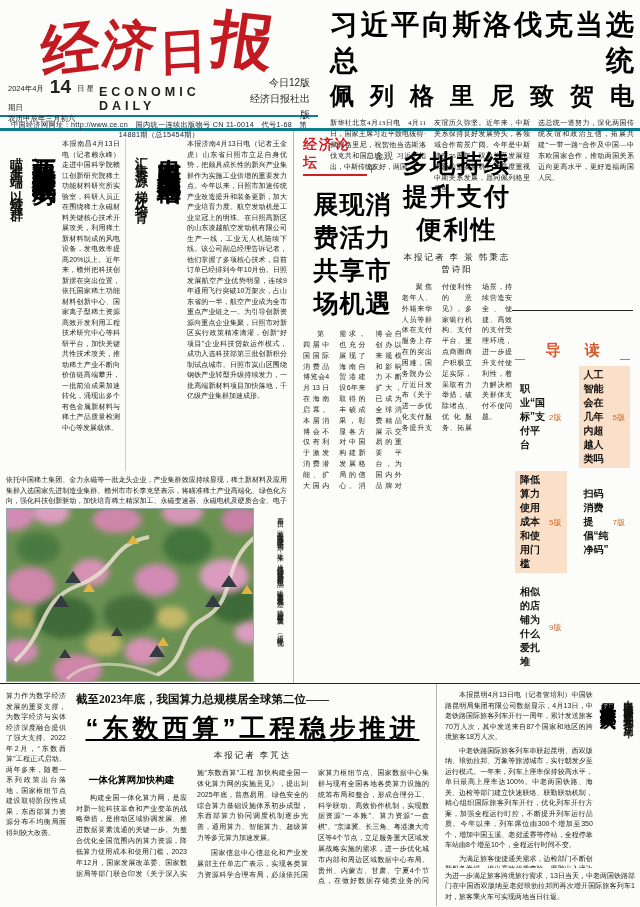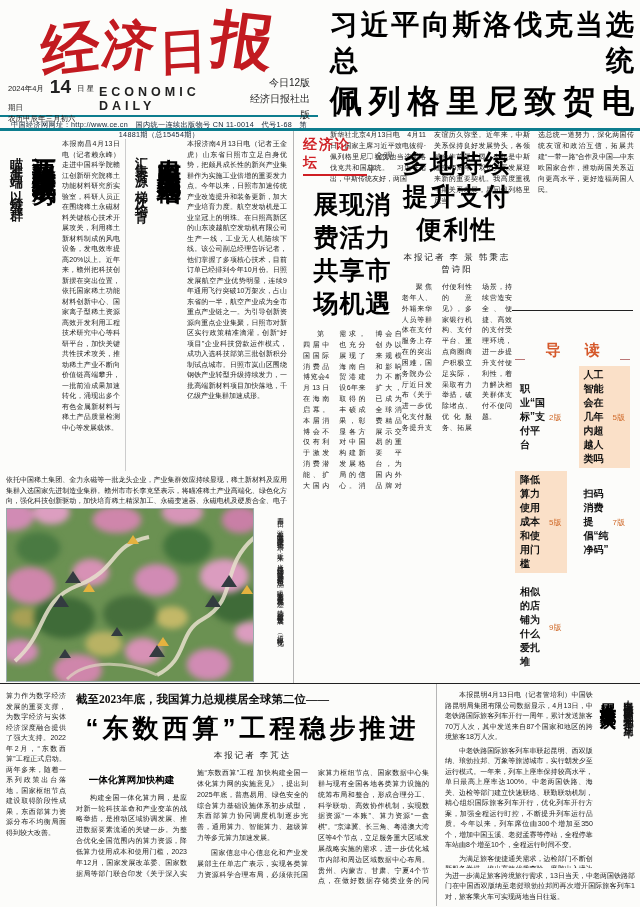--- a/index.html
+++ b/index.html
@@ -15,24 +15,24 @@
   .b1{transform:rotate(5deg) translateY(-2px);font-size:52px;}
   .b2{transform:rotate(-4deg) translateY(3px);font-size:48px;}
   .b3{transform:rotate(6deg) translateY(-3px);font-size:62px;}
   .daterow{display:flex;justify-content:space-between;align-items:center;padding:0 8px;height:27px;}
   .d-left{font-size:7.5px;line-height:1.5;color:#222;}
   .d-left .day{font-size:19px;font-weight:bold;margin:0 6px;vertical-align:-2px;}
   .d-eng{font-size:12.5px;font-weight:bold;letter-spacing:4px;color:#222;}
   .d-right{font-size:10px;text-align:right;line-height:1.6;color:#222;}
   .infobar{margin-top:3px;border-top:2px solid #0d7d8e;font-size:7.2px;text-align:center;
            padding:3px 2px 2px;color:#123;letter-spacing:0.3px;}
-  .mast-right{flex:1;padding:4px 6px 6px 12px;box-sizing:border-box;}
+  .mast-right{flex:1;padding:4px 6px 6px 12px;box-sizing:border-box;font-family:Liberation Serif, serif;}
   .toph{margin:0;font-weight:900;color:#000;}
   .toph .l1{display:block;font-size:28px;line-height:1.3;text-align:justify;text-align-last:justify;}
-  .toph .l2{display:block;font-size:32px;line-height:1.35;text-align:justify;text-align-last:justify;}
+  .toph .l2{display:block;font-size:24px;line-height:1.35;text-align:justify;text-align-last:justify;}
   .t3cols{display:flex;gap:8px;margin-top:6px;}
   .t3cols p{flex:1;margin:0;font-size:7px;line-height:1.58;text-align:justify;color:#222;}
   .tealrule{height:3px;background:#0d7d8e;}
   
   .band-top{display:flex;height:553px;border-bottom:1.5px solid #222;box-sizing:border-box;}
   .bt-left{width:294px;border-right:1px solid #b5b5b5;padding:8px 6px 0 6px;box-sizing:border-box;}
   .vert-articles{display:flex;height:332px;overflow:hidden;}
   .va{display:flex;}
   .vkicker{writing-mode:vertical-rl;font-size:13px;font-weight:bold;letter-spacing:6px;
            padding:8px 1px 0 1px;color:#111;}
@@ -108,21 +108,21 @@
   
   .band-bottom{display:flex;height:222px;box-sizing:border-box;}
   .bb-left{width:437px;display:flex;border-right:1px solid #b5b5b5;
            padding:7px 7px 4px 6px;box-sizing:border-box;}
   .introcol{width:60px;font-size:7px;line-height:1.5;text-align:justify;color:#222;
             padding-right:6px;overflow:hidden;}
   .bb-main{flex:1;padding-left:4px;overflow:hidden;}
   .ds-kicker{font-family:"Liberation Serif",serif;font-weight:bold;font-size:11.5px;
              margin:1px 0 4px;color:#111;}
   .ds-head{font-size:26px;font-weight:900;text-align:center;letter-spacing:4px;
-           margin:0 0 4px;color:#000;}
+           margin:0 0 4px;color:#000;text-decoration:underline;}
   .ds-cols{height:120px;overflow:hidden;}
   .bb-right{flex:1;display:flex;flex-direction:column;padding:6px 5px 4px 8px;box-sizing:border-box;}
   .laos-row{display:flex;flex:1;overflow:hidden;}
   .laos-body{flex:1;font-size:7px;line-height:1.5;text-align:justify;color:#222;overflow:hidden;}
   .laos-body p{margin:0 0 3px;text-indent:2em;}
   .laos-vhead{writing-mode:vertical-rl;font-size:16px;font-weight:900;letter-spacing:1px;
               line-height:1.2;margin:0 3px 0 6px;color:#000;}
   .laos-vkicker{writing-mode:vertical-rl;font-size:10px;font-weight:bold;letter-spacing:2px;
                 color:#111;padding-top:2px;}
   .laos-foot{font-size:7px;line-height:1.5;text-align:justify;margin:3px 0 0;color:#222;}

